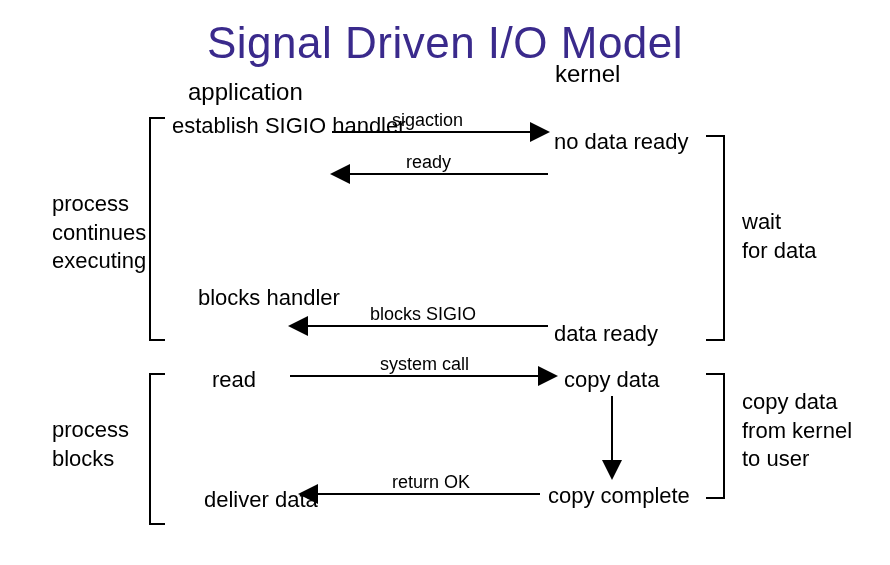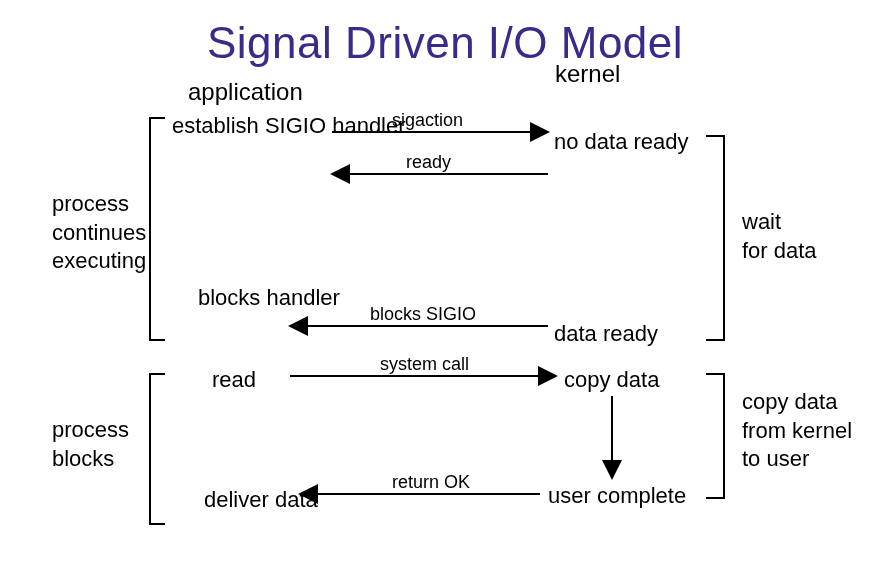--- a/index.html
+++ b/index.html
@@ -26,21 +26,21 @@
 SIGIO handler</div>
 <div class="lbl" style="left:198px;top:284px">blocks
 handler</div>
 <div class="lbl" style="left:212px;top:366px">read</div>
 <div class="lbl" style="left:204px;top:486px">deliver
 data</div>
 
 <div class="lbl" style="left:554px;top:128px">no data ready</div>
 <div class="lbl" style="left:554px;top:320px">data ready</div>
 <div class="lbl" style="left:564px;top:366px">copy data</div>
-<div class="lbl" style="left:548px;top:482px">user complete</div>
+<div class="lbl" style="left:548px;top:482px">copy complete</div>
 
 <div class="small" style="left:392px;top:110px">sigaction</div>
 <div class="small" style="left:406px;top:152px">ready</div>
 <div class="small" style="left:370px;top:304px">blocks SIGIO</div>
 <div class="small" style="left:380px;top:354px">system call</div>
 <div class="small" style="left:392px;top:472px">return OK</div>
 
 <div class="note" style="left:52px;top:190px">process
 continues
 executing</div>

